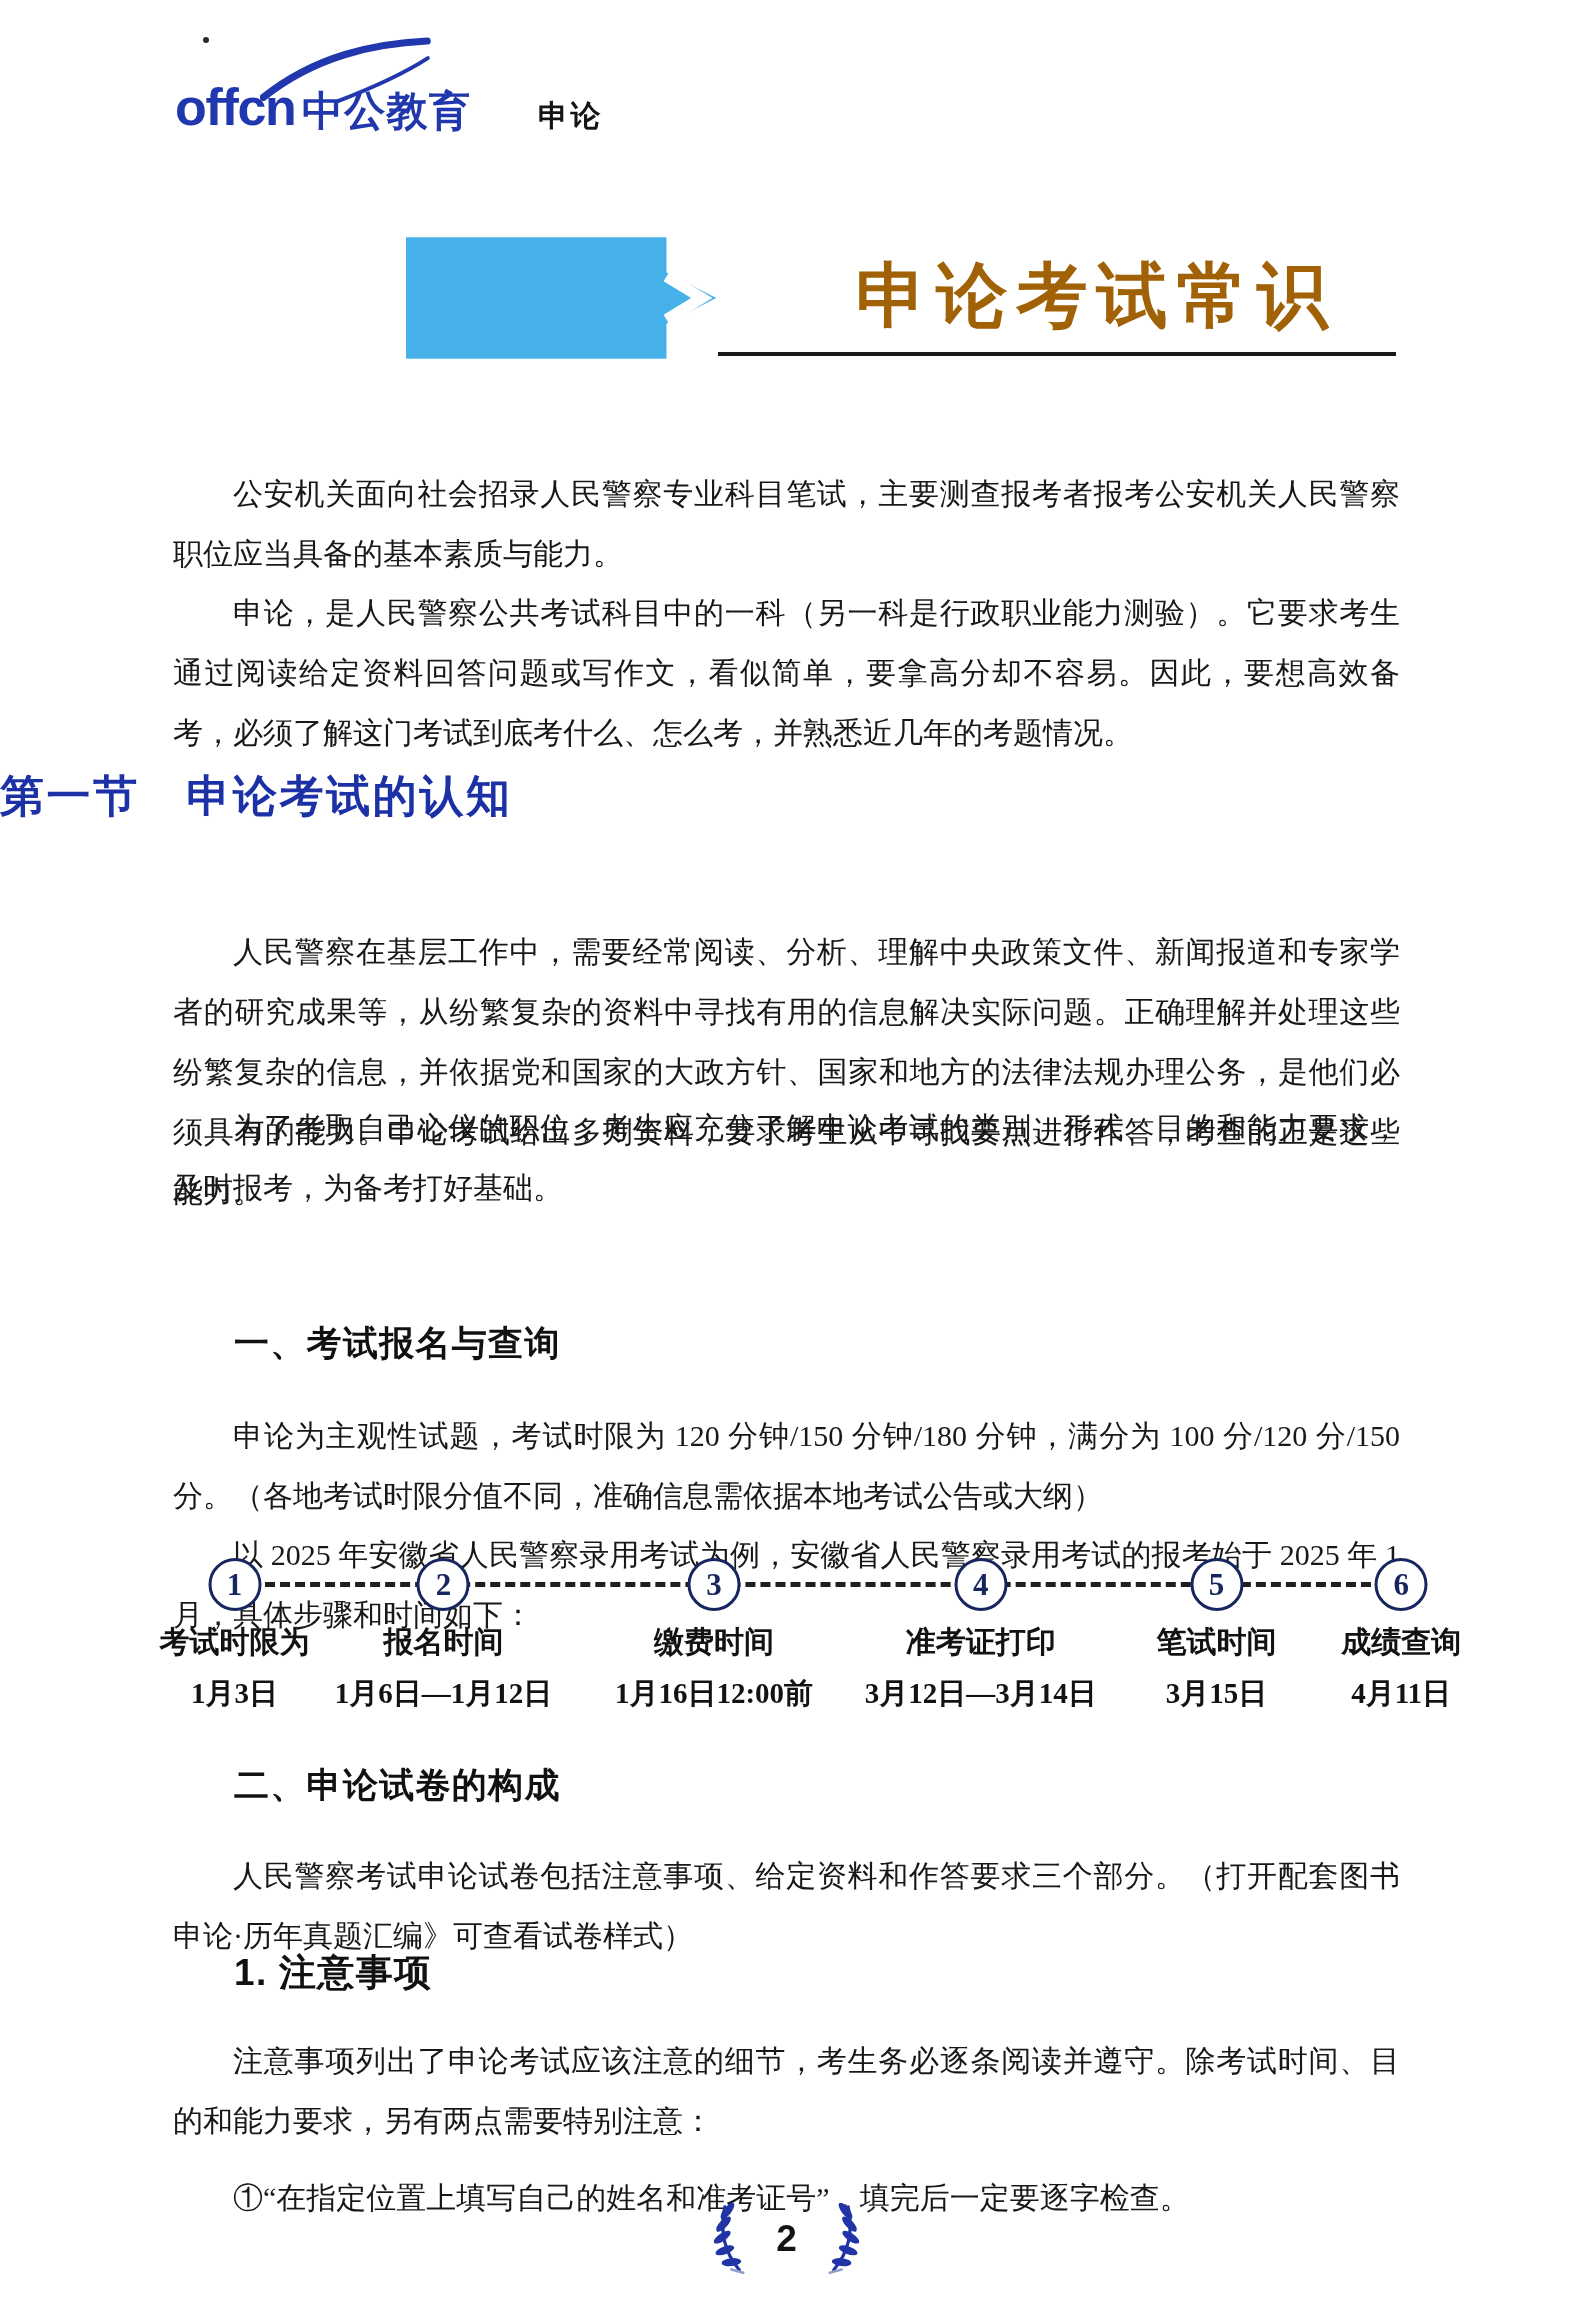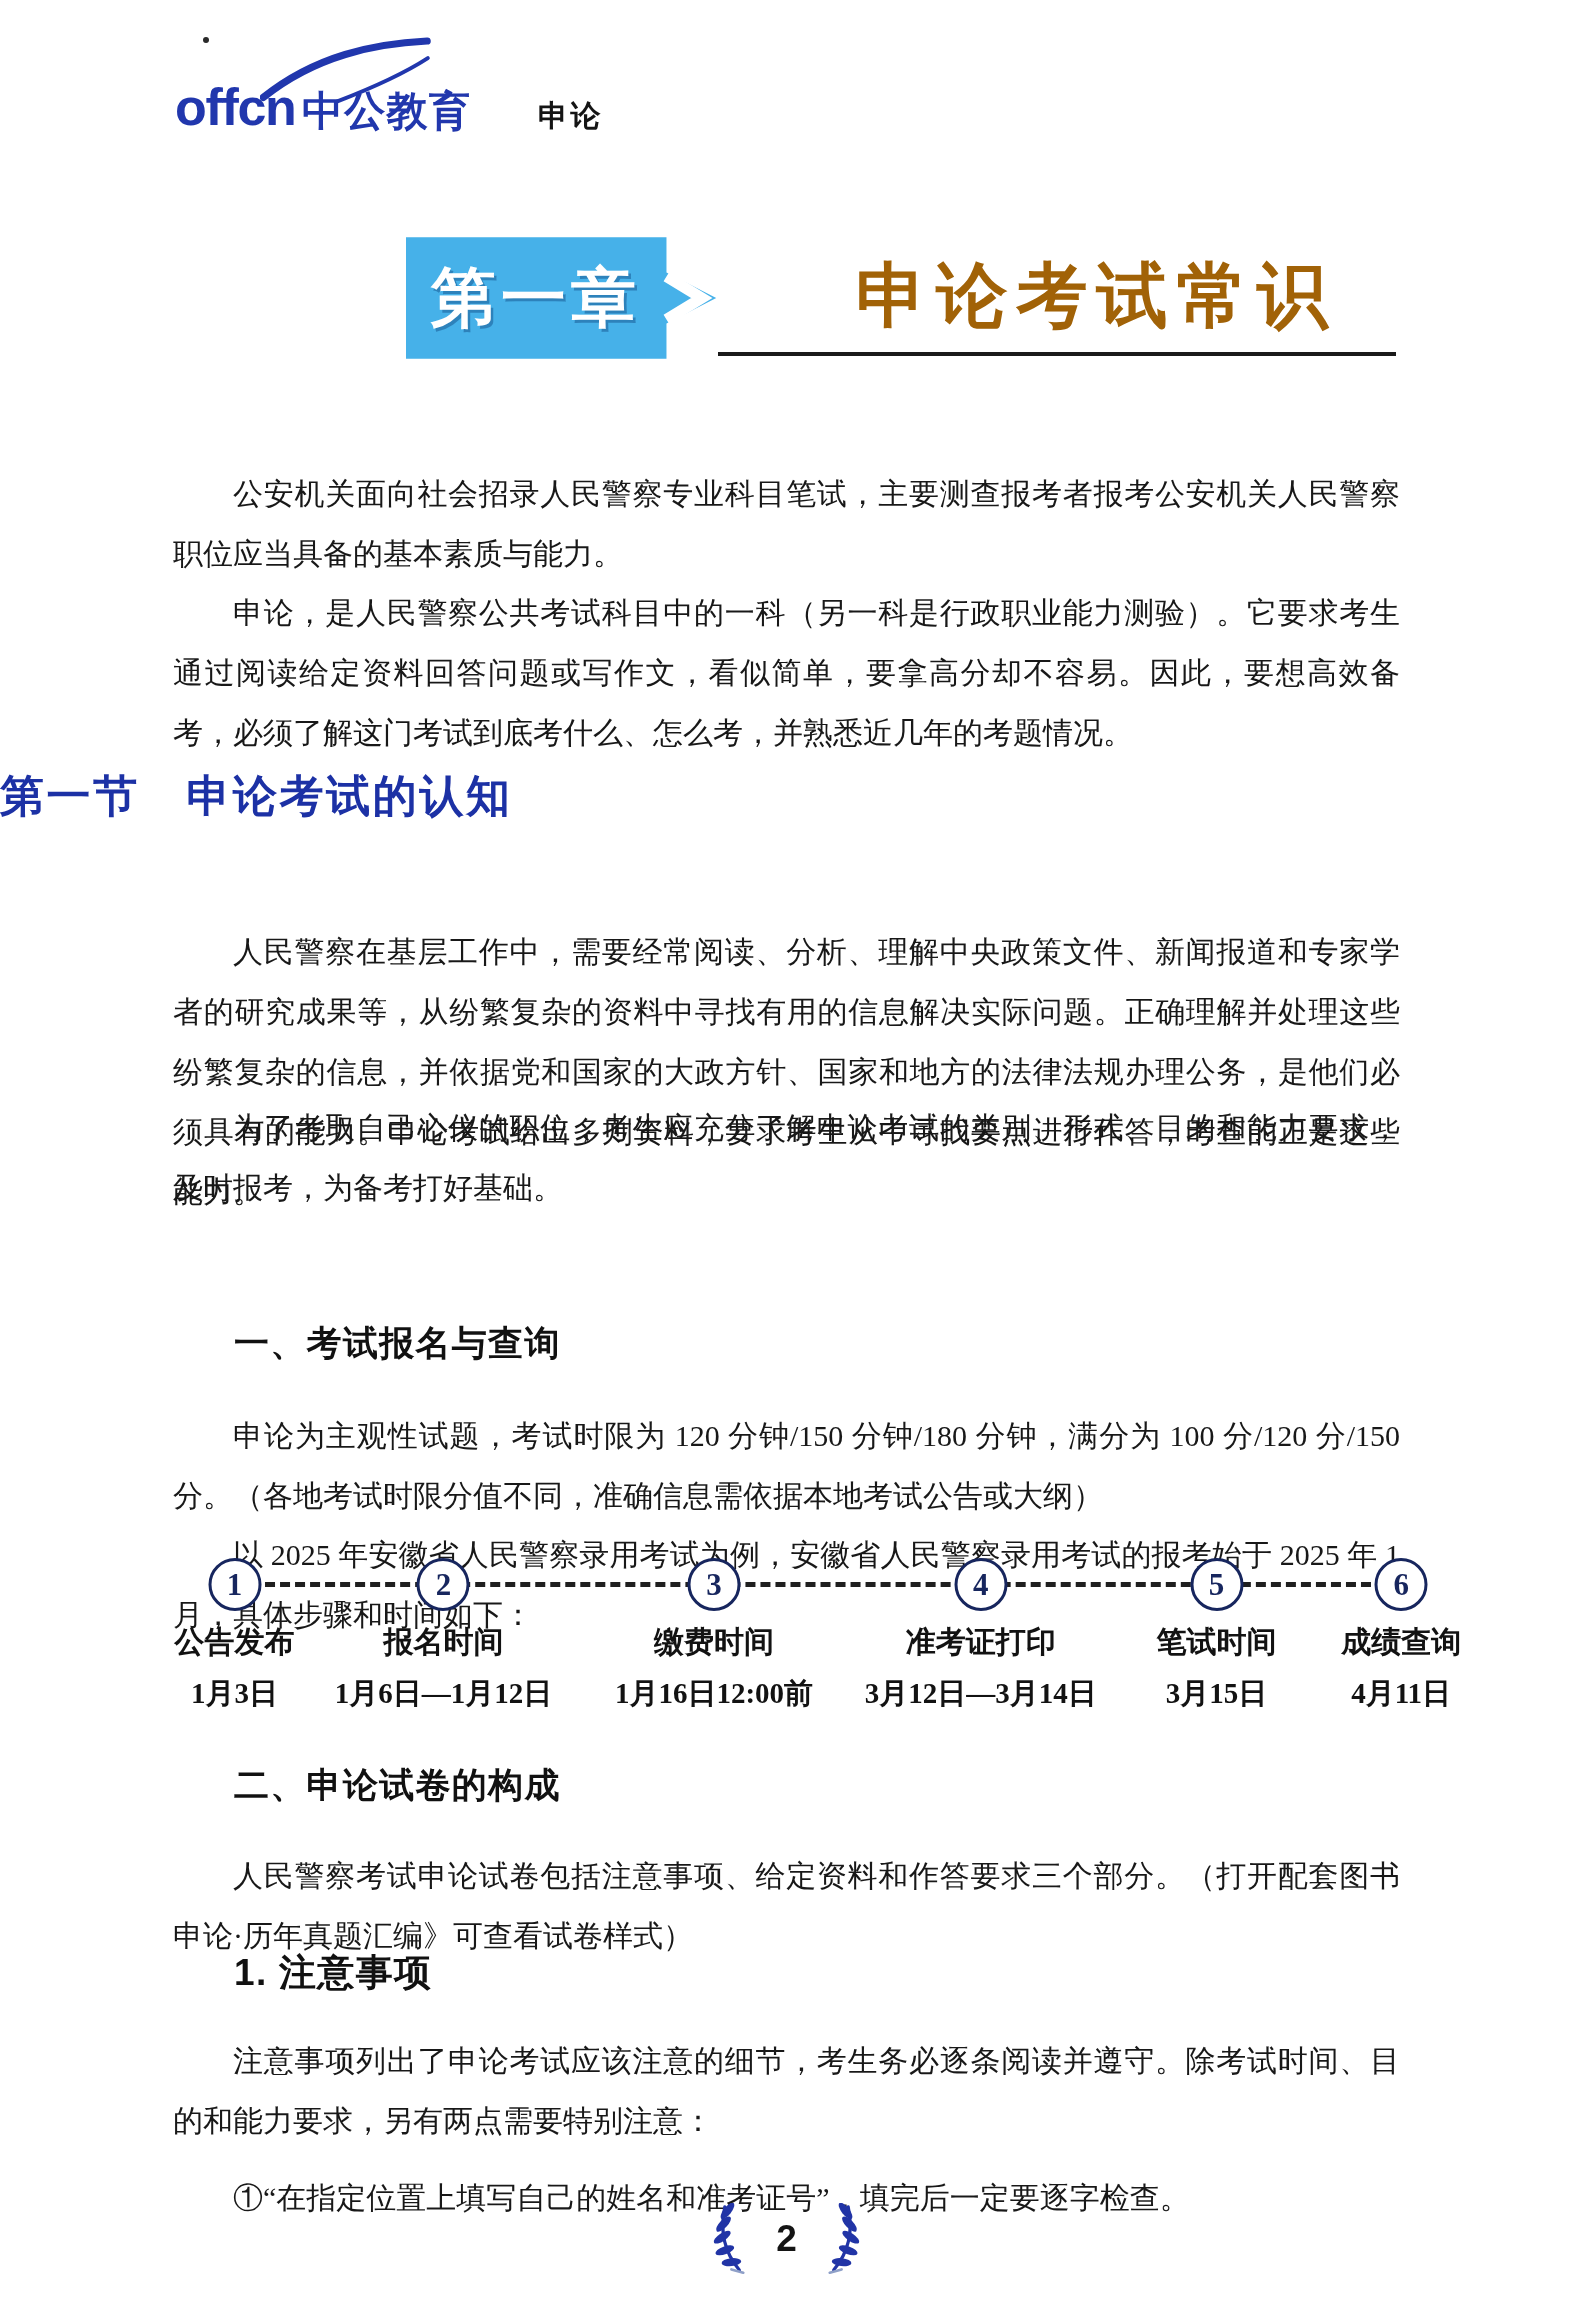--- a/index.html
+++ b/index.html
@@ -103,21 +103,20 @@
 
 <div class="abs brand-offcn">offcn</div>
 <div class="abs brand-cn">中公教育</div>
 <div class="abs subject">申论</div>
 
 <div class="abs badge-wrap">
   <svg width="322" height="122" viewBox="0 0 492 186">
     <path d="M0,0 H398 V54 L474,93 L398,132 V186 H0 Z" fill="#46b1e9"></path>
     <path d="M398,60 L452,93 L398,126" fill="none" stroke="#ffffff" stroke-width="17"></path>
   </svg>
-  <div class="badge-text">第一章</div>
 </div>
 <div class="abs chapter-title">申论考试常识</div>
 <div class="abs chapter-rule"></div>
 
 <p class="abs body-p" style="top:434px">公安机关面向社会招录人民警察专业科目笔试，主要测查报考者报考公安机关人民警察职位应当具备的基本素质与能力。</p>
 <p class="abs body-p" style="top:553px">申论，是人民警察公共考试科目中的一科（另一科是行政职业能力测验）。它要求考生通过阅读给定资料回答问题或写作文，看似简单，要拿高分却不容易。因此，要想高效备考，必须了解这门考试到底考什么、怎么考，并熟悉近几年的考题情况。</p>
 
 <div class="abs sec-title" style="top:767px">第一节　申论考试的认知</div>
 <p class="abs body-p" style="top:892px">人民警察在基层工作中，需要经常阅读、分析、理解中央政策文件、新闻报道和专家学者的研究成果等，从纷繁复杂的资料中寻找有用的信息解决实际问题。正确理解并处理这些纷繁复杂的信息，并依据党和国家的大政方针、国家和地方的法律法规办理公务，是他们必须具有的能力。申论考试给出多则资料，要求考生从中寻找要点进行作答，考查的正是这些能力。</p>
 <p class="abs body-p" style="top:1068px">为了考取自己心仪的职位，考生应充分了解申论考试的类别、形式、目的和能力要求，及时报考，为备考打好基础。</p>
@@ -129,21 +128,21 @@
 <div class="abs timeline">
   <div class="tl-line"></div>
 
   <div class="tl-circle c1">1</div>
   <div class="tl-circle c2">2</div>
   <div class="tl-circle c3">3</div>
   <div class="tl-circle c4">4</div>
   <div class="tl-circle c5">5</div>
   <div class="tl-circle c6">6</div>
 
-  <div class="tl-label c1">公告发布</div>
+  <div class="tl-label c1">考试时限为</div>
   <div class="tl-label c2">报名时间</div>
   <div class="tl-label c3">缴费时间</div>
   <div class="tl-label c4">准考证打印</div>
   <div class="tl-label c5">笔试时间</div>
   <div class="tl-label c6">成绩查询</div>
 
   <div class="tl-date c1">1月3日</div>
   <div class="tl-date c2">1月6日—1月12日</div>
   <div class="tl-date c3">1月16日12:00前</div>
   <div class="tl-date c4">3月12日—3月14日</div>

